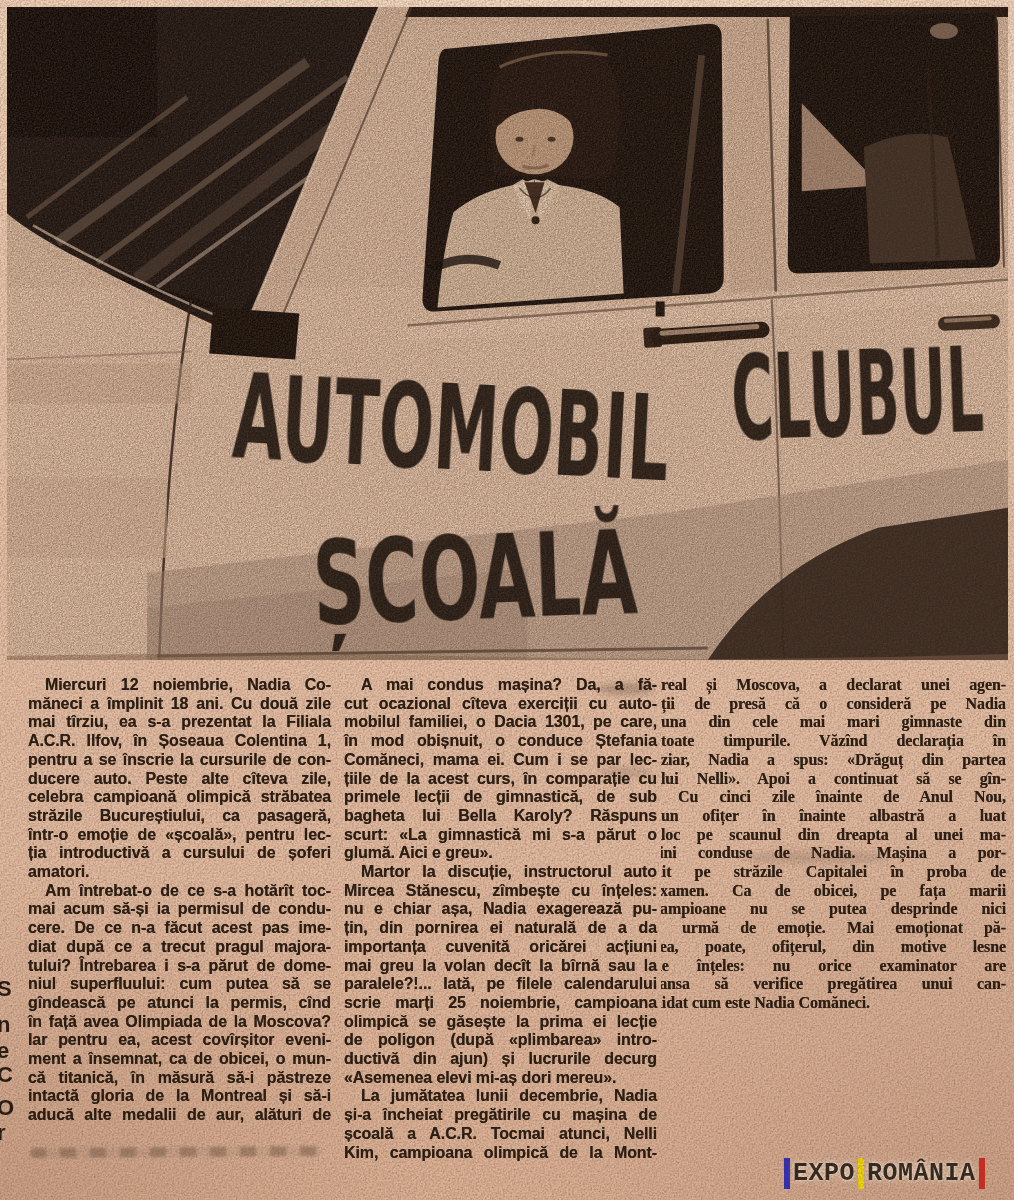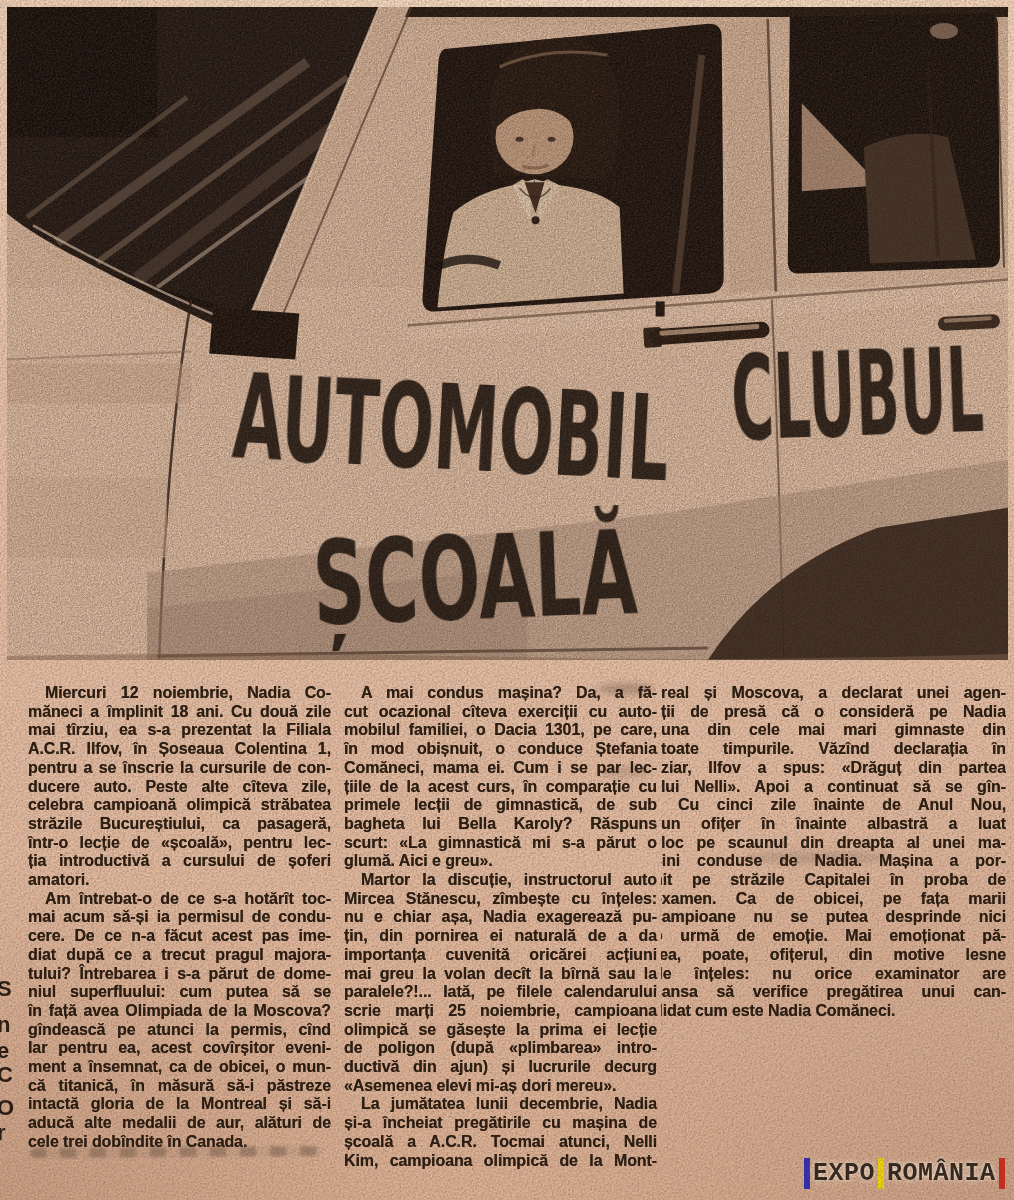--- a/index.html
+++ b/index.html
@@ -8,37 +8,37 @@
     font-family:"Liberation Sans",sans-serif;
     background:
       radial-gradient(120% 55% at 60% 0%, rgba(255,238,216,.40), transparent 60%),
       radial-gradient(70% 45% at 0% 100%, rgba(130,88,64,.20), transparent 60%),
       radial-gradient(90% 70% at 100% 100%, rgba(120,80,60,.16), transparent 55%),
       linear-gradient(180deg,#eccdb4 0%,#e7c3aa 30%,#e2bba1 70%,#dcb195 100%);}
   .photo{position:absolute;left:7px;top:7px;width:1001px;height:653px;}
   .article{position:absolute;left:0;top:676px;width:100%;color:#261a10;font-weight:700;
     font-size:16px;line-height:18.7px;letter-spacing:-0.1px;
     text-shadow:0 0 .4px rgba(40,25,15,.75);}
-  .col{position:absolute;top:8px;}
+  .col{position:absolute;top:0;}
   .c1{left:28px;width:303px;}
   .c2{left:344px;width:313px;}
-  .c3{left:661px;width:345px;overflow:hidden;}
+  .c3{left:661px;width:345px;overflow:hidden;font-family:Liberation Serif, serif;}
   .ln{text-align:justify;text-align-last:justify;}
   .ln.end{text-align-last:left;}
   .ln.ind{text-indent:17px;}
   .ln.clipL{margin-left:-8px;}
   .cut-letter{position:absolute;left:-3px;font-weight:700;font-size:22px;color:#241810;}
   .smudge{position:absolute;border-radius:50%;filter:blur(3px);background:rgba(45,30,20,.55);}
   #sm1{left:597px;top:683px;width:58px;height:12px;opacity:.45;}
   #sm2{left:598px;top:767px;width:54px;height:10px;opacity:.30;}
   #sm3{left:742px;top:851px;width:150px;height:13px;opacity:.26;}
   .erased{position:absolute;left:30px;top:1147px;width:292px;height:10px;border-radius:5px;
     background:repeating-linear-gradient(90deg,rgba(80,60,48,.38) 0 16px,rgba(80,60,48,.08) 16px 30px);
     filter:blur(1.6px);transform:rotate(-.4deg);}
-  .watermark{position:absolute;left:804px;top:1158px;display:flex;align-items:center;gap:3px;
+  .watermark{position:absolute;left:784px;top:1158px;display:flex;align-items:center;gap:3px;
     font-family:"Liberation Mono",monospace;font-weight:700;font-size:25px;color:#32261d;
     letter-spacing:.5px;white-space:nowrap;
     text-shadow:0 0 2px rgba(252,240,224,.95),0 0 6px rgba(252,240,224,.85);}
   .bar{width:6px;height:31px;display:inline-block;}
   .grain{position:absolute;left:0;top:0;pointer-events:none;opacity:.55;}
 </style>
 </head>
 <body>
 
 <div class="page">
@@ -162,37 +162,36 @@
   <div class="article">
     <div class="col c1">
         <div class="ln ind">Miercuri 12 noiembrie, Nadia Co-</div>
         <div class="ln">măneci a împlinit 18 ani. Cu două zile</div>
         <div class="ln">mai tîrziu, ea s-a prezentat la Filiala</div>
         <div class="ln">A.C.R. Ilfov, în Șoseaua Colentina 1,</div>
         <div class="ln">pentru a se înscrie la cursurile de con-</div>
         <div class="ln">ducere auto. Peste alte cîteva zile,</div>
         <div class="ln">celebra campioană olimpică străbatea</div>
         <div class="ln">străzile Bucureștiului, ca pasageră,</div>
-        <div class="ln">într-o lecție de «școală», pentru lec-</div>
+        <div class="ln">într-o emoție de «școală», pentru lec-</div>
         <div class="ln">ția introductivă a cursului de șoferi</div>
         <div class="ln end">amatori.</div>
         <div class="ln ind">Am întrebat-o de ce s-a hotărît toc-</div>
         <div class="ln">mai acum să-și ia permisul de condu-</div>
         <div class="ln">cere. De ce n-a făcut acest pas ime-</div>
         <div class="ln">diat după ce a trecut pragul majora-</div>
         <div class="ln">tului? Întrebarea i s-a părut de dome-</div>
         <div class="ln">niul superfluului: cum putea să se</div>
+        <div class="ln">gîndească pe atunci la permis, cînd</div>
         <div class="ln">în față avea Olimpiada de la Moscova?</div>
-        <div class="ln">gîndească pe atunci la permis, cînd</div>
         <div class="ln">Iar pentru ea, acest covîrșitor eveni-</div>
         <div class="ln">ment a însemnat, ca de obicei, o mun-</div>
         <div class="ln">că titanică, în măsură să-i păstreze</div>
         <div class="ln">intactă gloria de la Montreal și să-i</div>
         <div class="ln">aducă alte medalii de aur, alături de</div>
-        <div class="ln end">cele trei dobîndite în Canada.</div>
       </div>
     <div class="col c2">
         <div class="ln ind">A mai condus mașina? Da, a fă-</div>
         <div class="ln">cut ocazional cîteva exerciții cu auto-</div>
         <div class="ln">mobilul familiei, o Dacia 1301, pe care,</div>
         <div class="ln">în mod obișnuit, o conduce Ștefania</div>
         <div class="ln">Comăneci, mama ei. Cum i se par lec-</div>
         <div class="ln">țiile de la acest curs, în comparație cu</div>
         <div class="ln">primele lecții de gimnastică, de sub</div>
         <div class="ln">bagheta lui Bella Karoly? Răspuns</div>
@@ -213,21 +212,21 @@
         <div class="ln ind">La jumătatea lunii decembrie, Nadia</div>
         <div class="ln">și-a încheiat pregătirile cu mașina de</div>
         <div class="ln">școală a A.C.R. Tocmai atunci, Nelli</div>
         <div class="ln">Kim, campioana olimpică de la Mont-</div>
       </div>
     <div class="col c3">
         <div class="ln">real și Moscova, a declarat unei agen-</div>
         <div class="ln">ții de presă că o consideră pe Nadia</div>
         <div class="ln">una din cele mai mari gimnaste din</div>
         <div class="ln">toate timpurile. Văzînd declarația în</div>
-        <div class="ln">ziar, Ilfov a spus: «Drăguț din partea</div>
+        <div class="ln">ziar, Nadia a spus: «Drăguț din partea</div>
         <div class="ln">lui Nelli». Apoi a continuat să se gîn-</div>
         <div class="ln ind">Cu cinci zile înainte de Anul Nou,</div>
         <div class="ln">un ofițer în înainte albastră a luat</div>
         <div class="ln">loc pe scaunul din dreapta al unei ma-</div>
         <div class="ln clipL">șini conduse de Nadia. Mașina a por-</div>
         <div class="ln clipL">nit pe străzile Capitalei în proba de</div>
         <div class="ln clipL">examen. Ca de obicei, pe fața marii</div>
         <div class="ln clipL">campioane nu se putea desprinde nici</div>
         <div class="ln clipL">o urmă de emoție. Mai emoționat pă-</div>
         <div class="ln clipL">rea, poate, ofițerul, din motive lesne</div>

